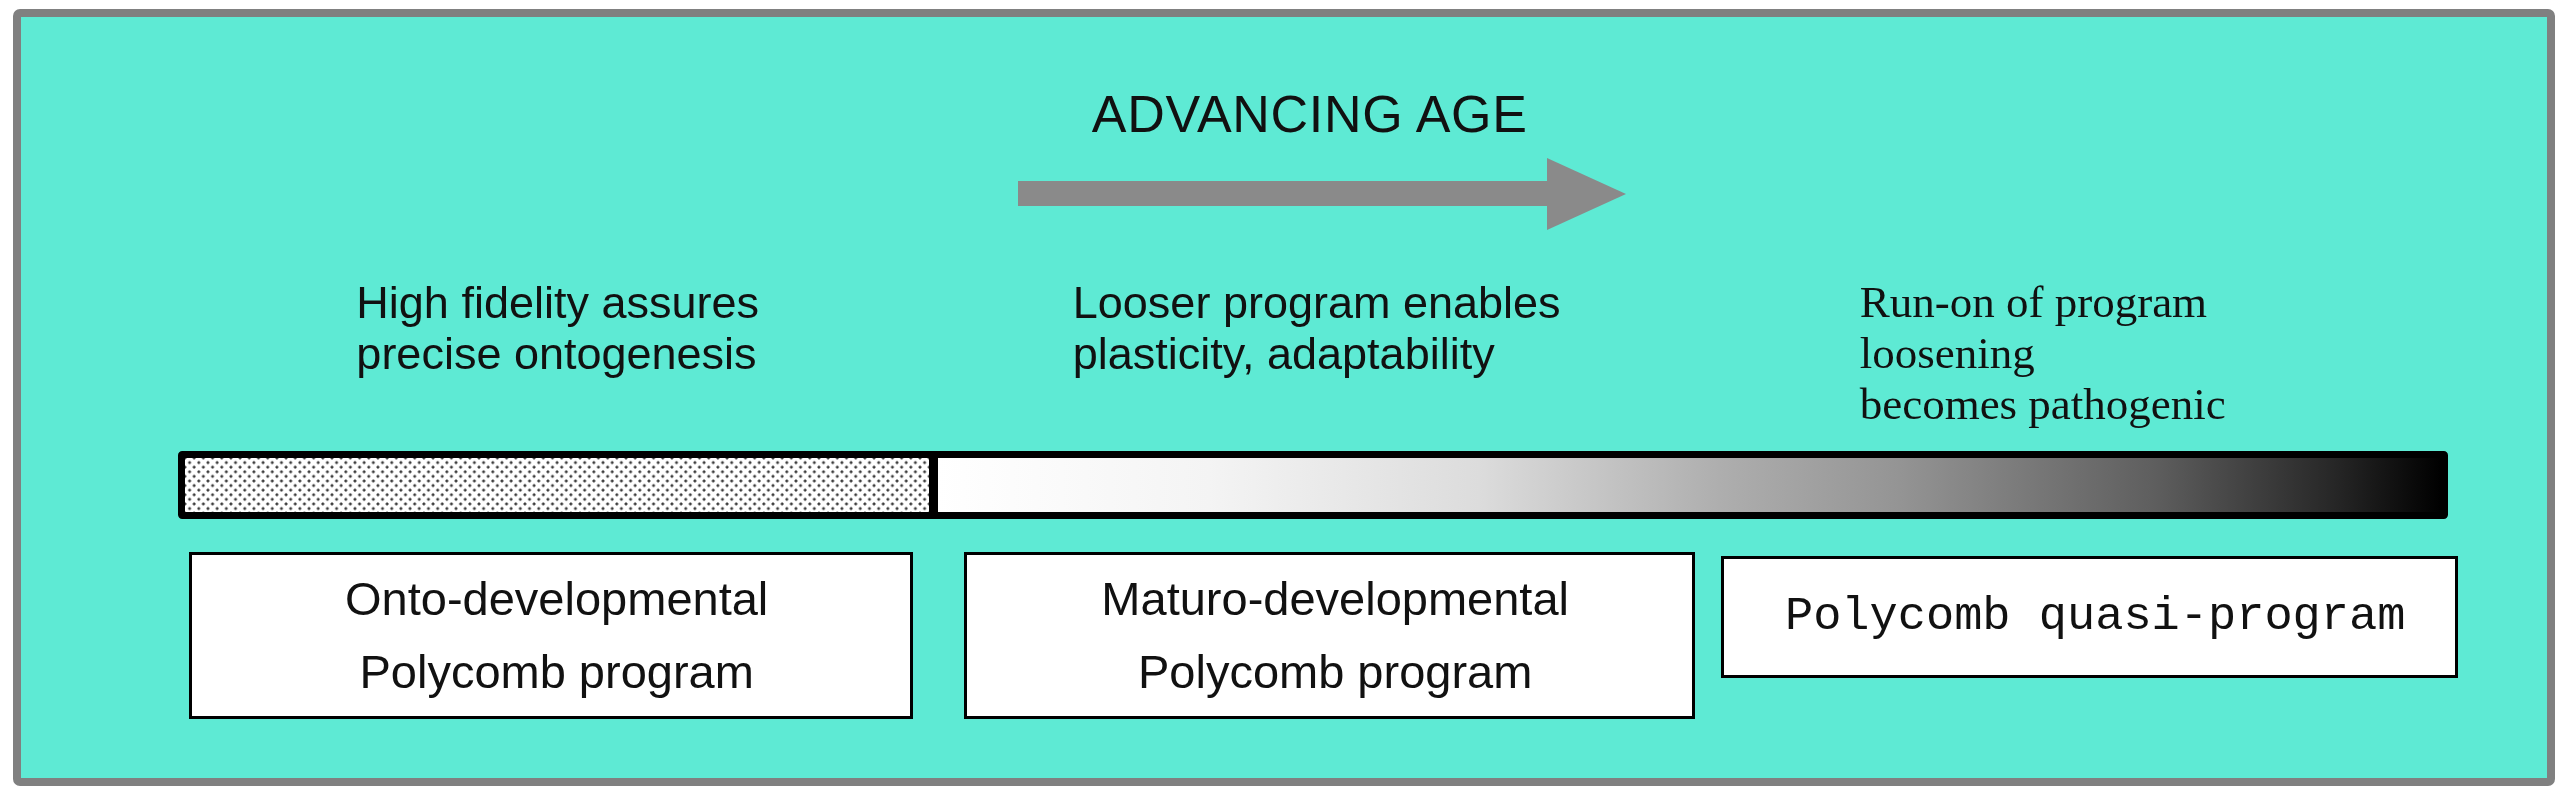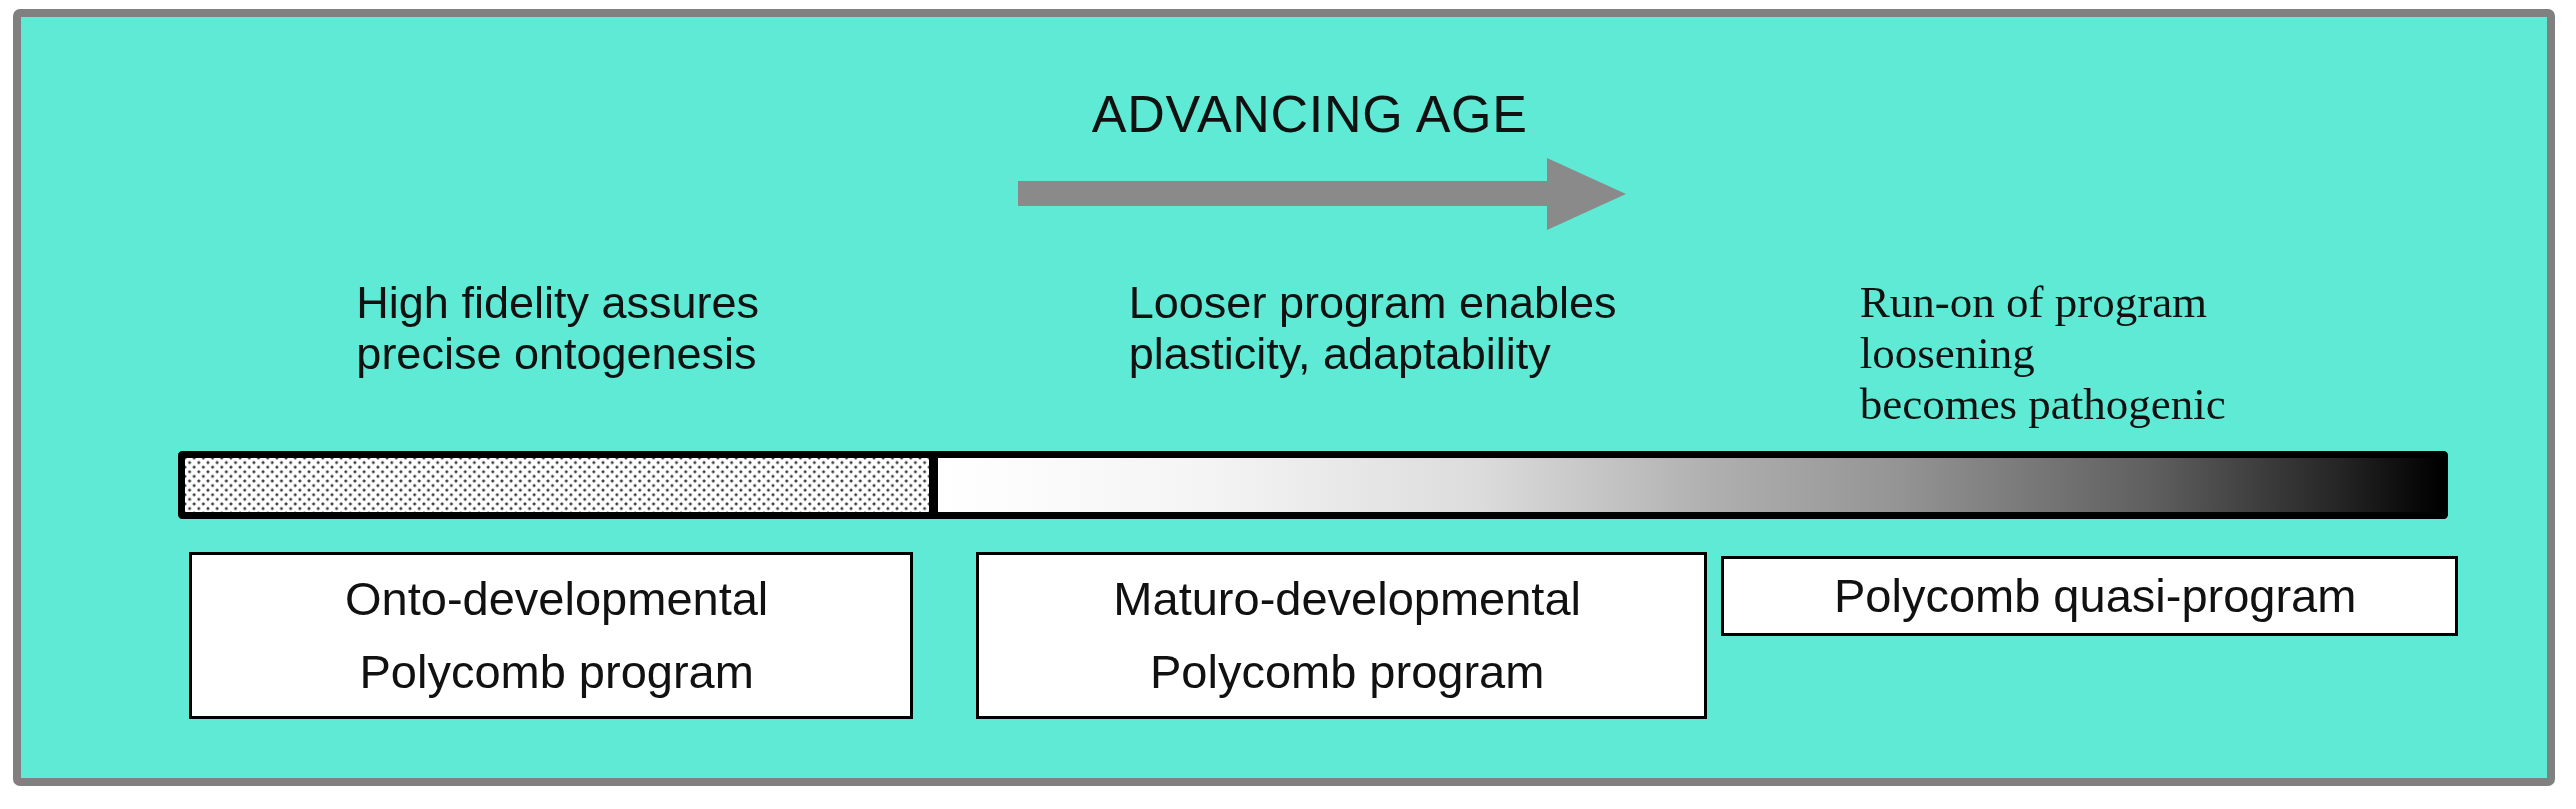--- a/index.html
+++ b/index.html
@@ -65,21 +65,21 @@
   .desc {
     position: absolute;
     top: 260px;
     transform: translateX(-50%);
     text-align: left;
     font-size: 45px;
     line-height: 51px;
     white-space: pre-line;
   }
   .desc-left   { left: 537px; }
-  .desc-mid    { left: 1352px; }
+  .desc-mid    { left: 1296px; }
   .desc-right  { left: 2068px; font-family: Liberation Serif, serif; }
   .age-bar {
     position: absolute;
     left: 157px;
     top: 434px;
     width: 2270px;
     height: 68px;
     border: 7.8px solid var(--border-black, #000000);
     border-radius: 4.2px;
     box-sizing: border-box;
@@ -114,22 +114,22 @@
     display: flex;
     align-items: center;
     justify-content: center;
     text-align: center;
     font-size: 47px;
     line-height: 73px;
     white-space: pre-line;
     padding-left: 12px;
   }
   .stage-box-1 { left: 168px;  top: 535px; width: 724px; height: 167px; }
-  .stage-box-2 { left: 943px; top: 535px; width: 731px; height: 167px; margin-left: 12px; }
-  .stage-box-3 { left: 1700px; top: 539px; width: 737px; height: 80px; }
+  .stage-box-2 { left: 943px; top: 535px; width: 731px; height: 167px; }
+  .stage-box-3 { left: 1700px; top: 539px; width: 737px; height: 122px; font-family: Liberation Mono, monospace; }
 </style>
 </head>
 <body>
 
 <div class="stage">
   <div class="frame">
 
     <div class="age-title">ADVANCING AGE</div>
 
     <div class="arrow">

